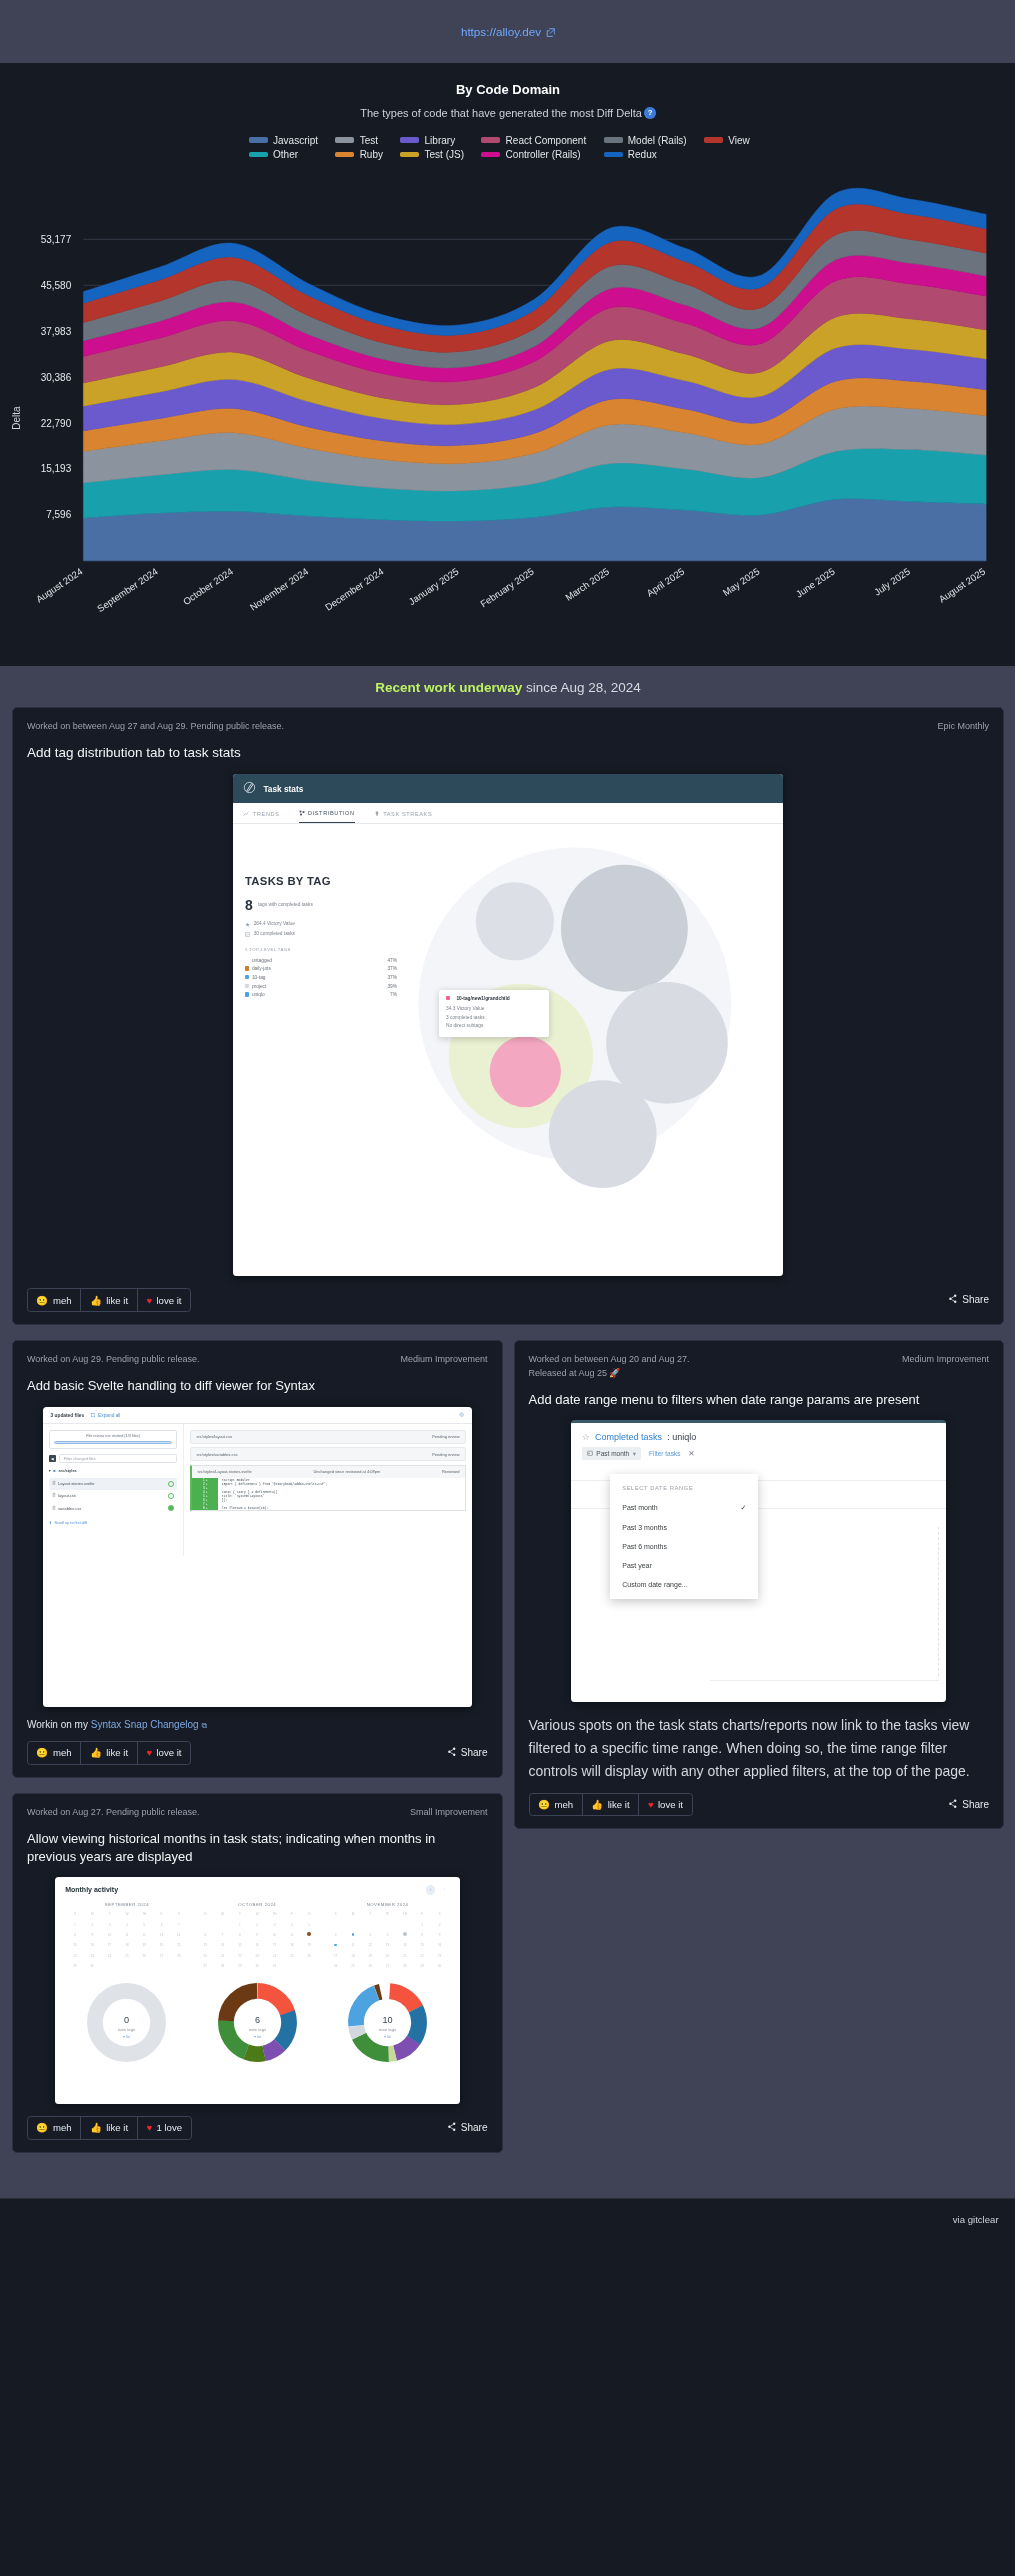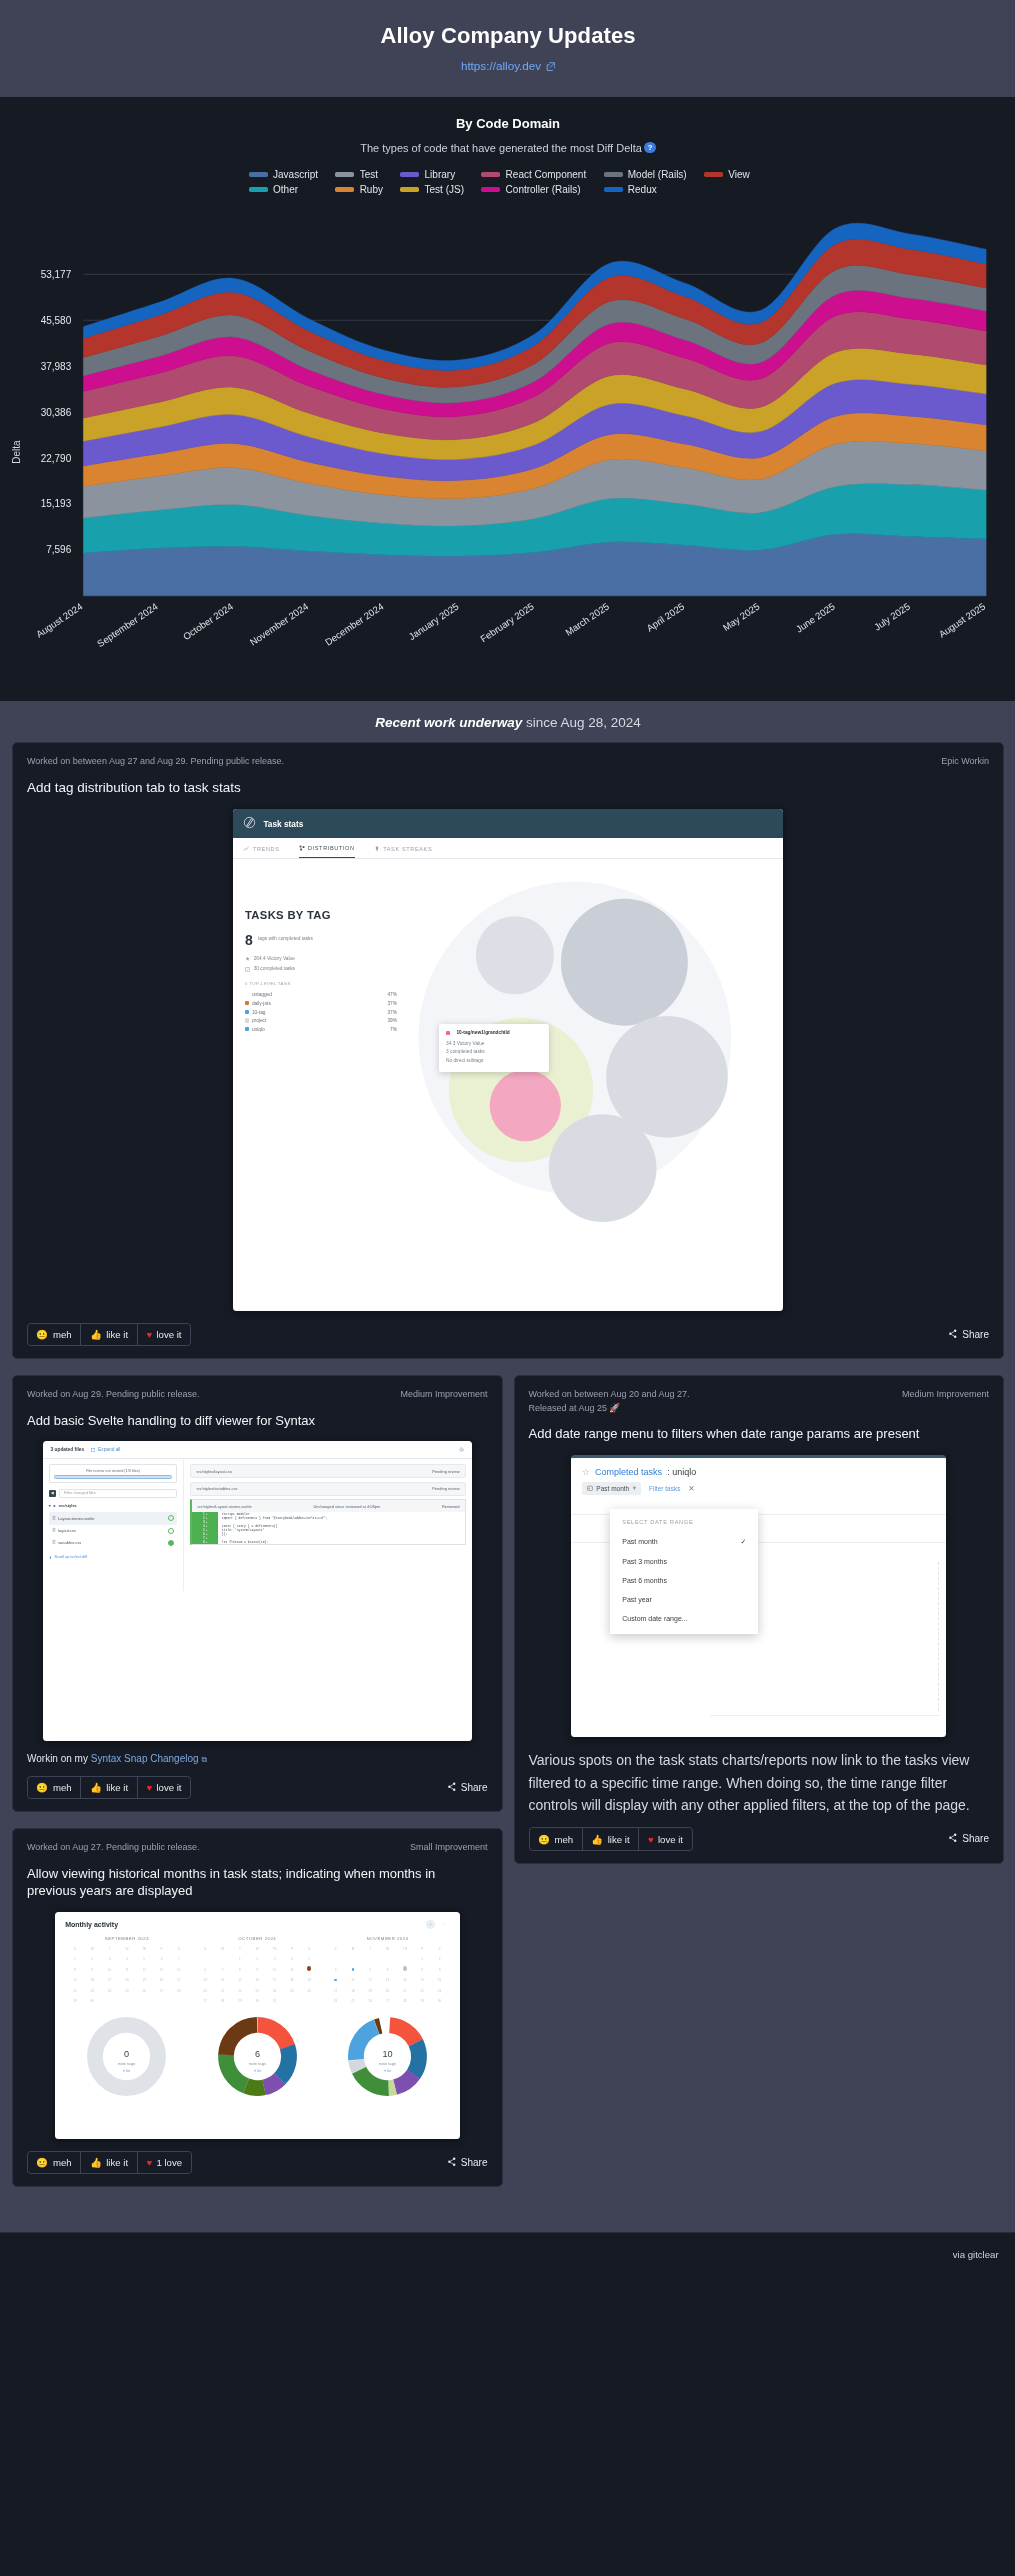--- a/index.html
+++ b/index.html
@@ -114,21 +114,21 @@
 
   
   .recent-band {
     background: #3f4355;
     padding: 14px 0 12px;
     text-align:center;
   }
   .recent-band h2 {
     margin:0; font-size:13.5px; font-weight:normal; color:#d6d9e0;
   }
-  .recent-band h2 b { color:#ffffff; font-weight:bold;font-style:italic; }
+  .recent-band h2 b { color:#bef264; font-weight:bold; }
 
   .cards-area {
     background: #3f4355;
     padding: 0 12px 29.5px;
   }
 
   .card {
     background: #161b25;
     border: 0.9px solid #2a3040;
     border-radius: 5.2px;
@@ -239,21 +239,20 @@
   .diff-ln { display:flex; }
   .diff-gut { width:26px; background:#4caf50; color:#fff; font-size:3.1px; text-align:center;}
   .diff-txt { flex:1; font-family:"Liberation Mono", monospace; font-size:3.1px; color:#37474f; padding-left:3.5px; white-space:nowrap; overflow:hidden;}
 </style>
 </head>
 <body>
 
 <div class="page">
 
   <div class="header">
-    <h1>Alloy Company Updates</h1>
     <a class="header-link" href="#">
       <span>https://alloy.dev</span>
       <span class="ext-icon">
         <svg viewBox="0 0 12 12" width="9.6" height="9.6">
             <path d="M4 1h7v7" fill="none" stroke="#6ea8fe" stroke-width="1.2"></path>
             <path d="M10.5 1.5L5 7" stroke="#6ea8fe" stroke-width="1.2"></path>
             <path d="M8.5 10.5h-7v-7h3" fill="none" stroke="#6ea8fe" stroke-width="1.2"></path>
           </svg>
       </span>
     </a>
@@ -374,21 +373,21 @@
     <h2>
       <b>Recent work underway</b><span> since Aug 28, 2024</span>
     </h2>
   </div>
 
   <div class="cards-area">
 
     <div class="card">
       <div class="card-meta">
         <span>Worked on between Aug 27 and Aug 29.  Pending public release.</span>
-        <span class="right">Epic Workin</span>
+        <span class="right">Epic Monthly</span>
       </div>
       <div class="card-title big">Add tag distribution tab to task stats</div>
 
       <div class="shot" style="width:550px;height:502px;position:relative;">
         <div class="ts-head">
           <span>
             <svg width="13" height="13" viewBox="0 0 20 20">
                 <path d="M6 15 L13 4 L15 6 L8 16 Z" fill="none" stroke="#dfe8ee" stroke-width="1.4"></path>
                 <circle cx="10" cy="10" r="8" fill="none" stroke="#dfe8ee" stroke-width="1.2"></circle>
               </svg>

